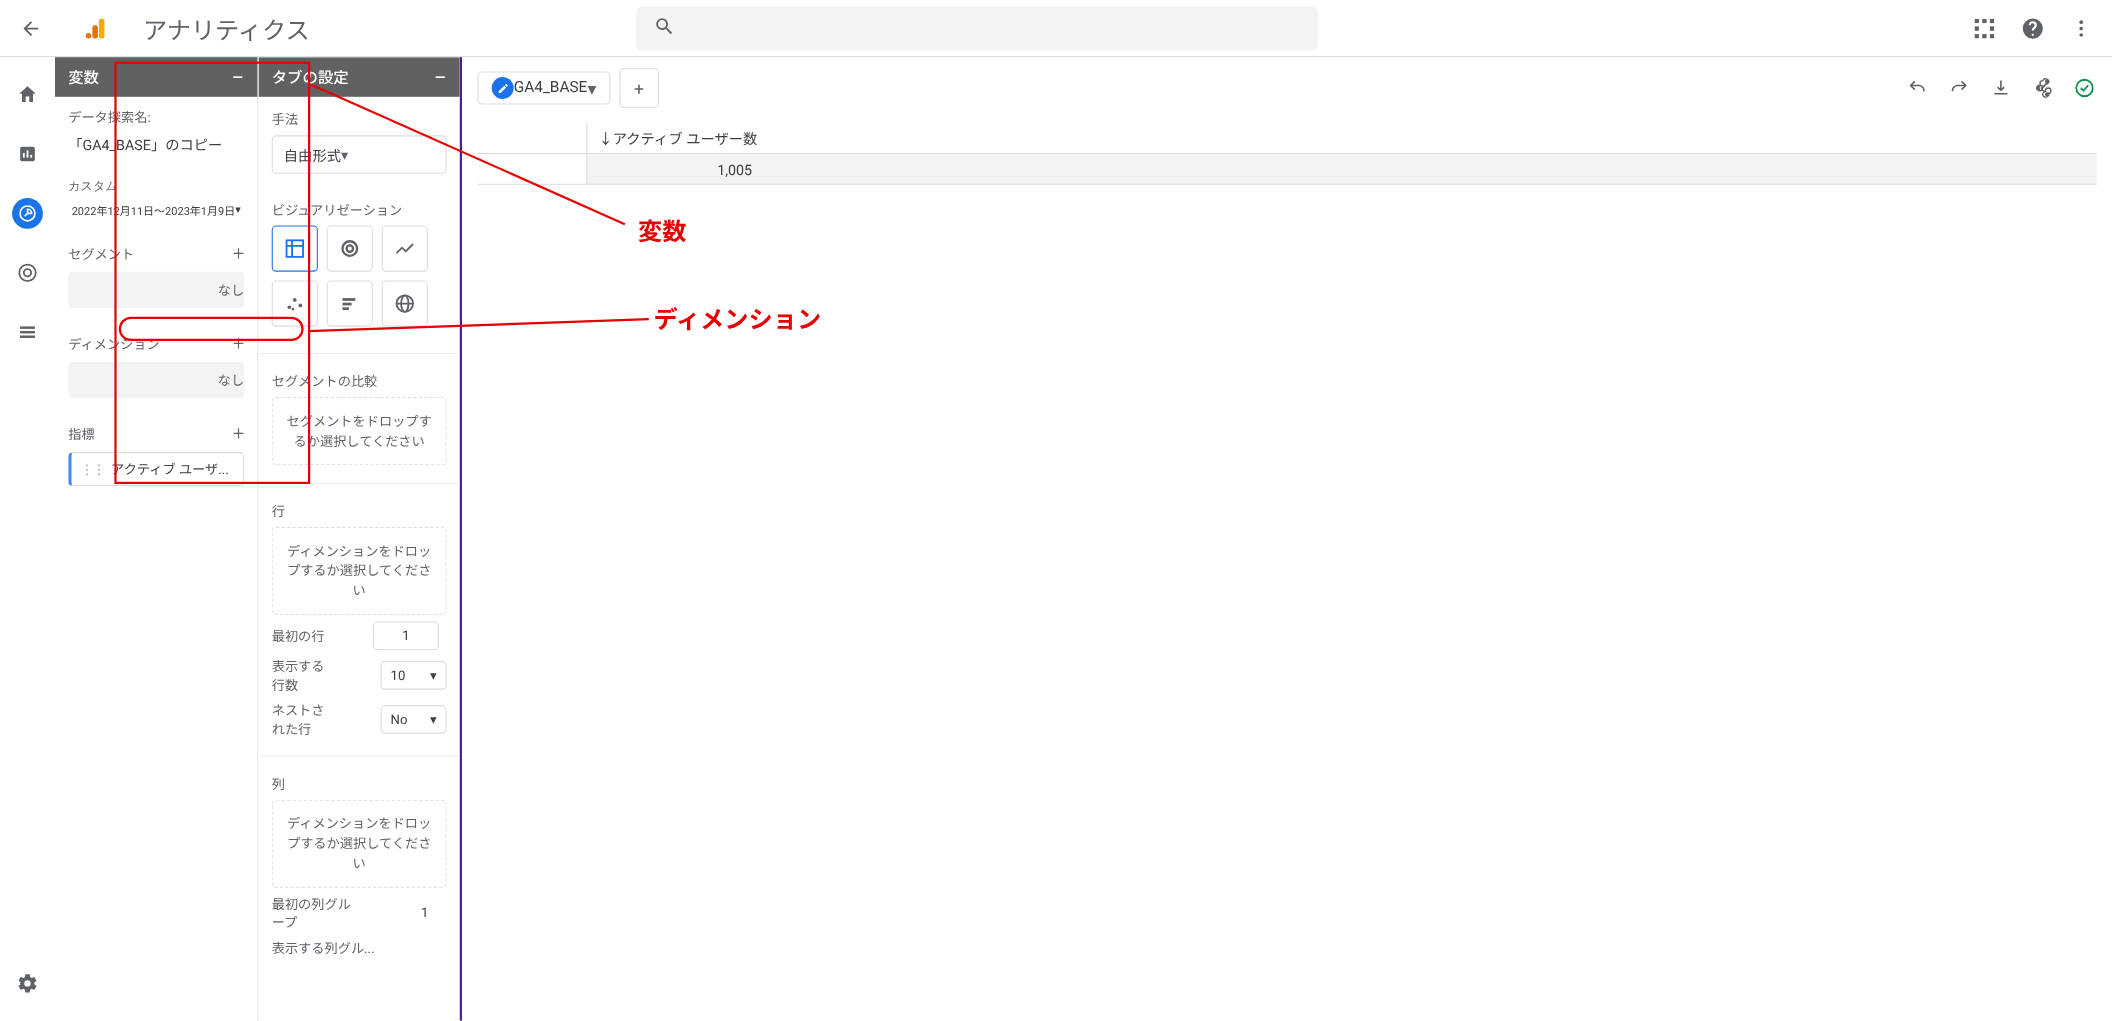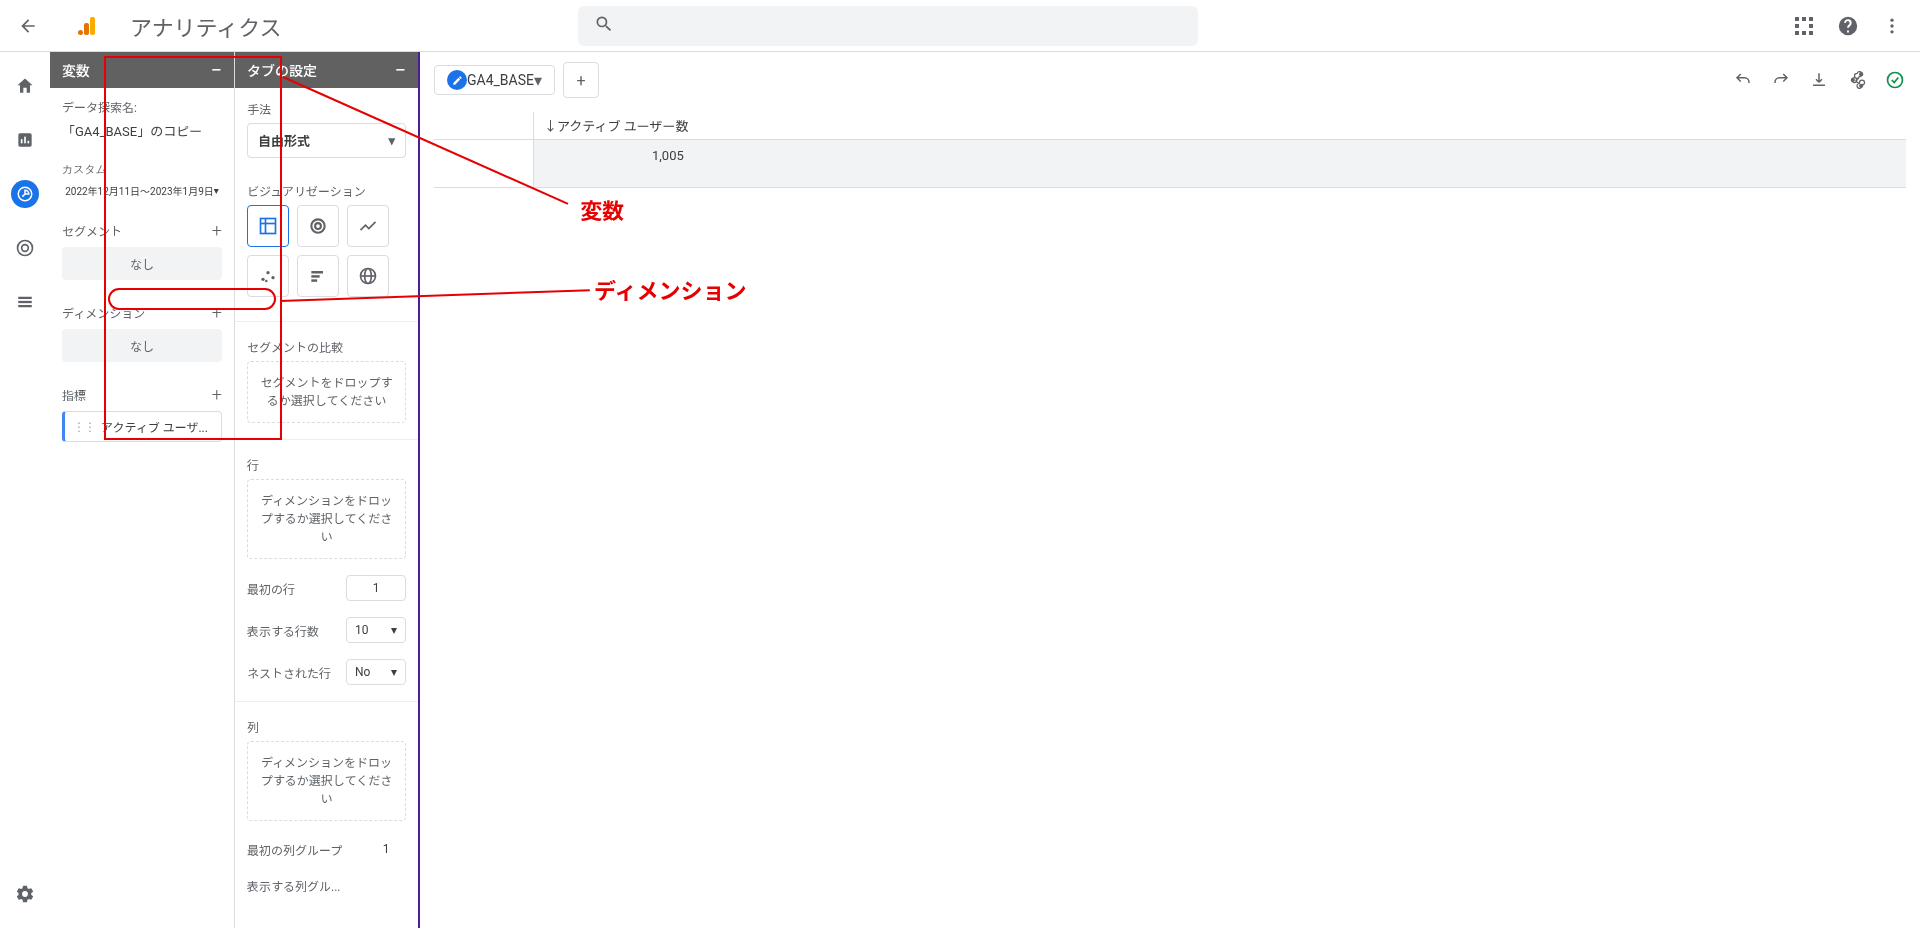--- a/index.html
+++ b/index.html
@@ -27,56 +27,56 @@
 
 
 .panel { width:185px; border-right:1px solid #dadce0; display:flex; flex-direction:column; background:#fff; font-size:13px; }
 .panel-header { background:#616161; color:#fff; height:36px; display:flex; align-items:center; justify-content:space-between; padding:0 12px; font-size:14px; font-weight:500; }
 .panel-header .minus { font-size:20px; font-weight:400; }
 .panel-section { padding:10px 12px 12px; border-bottom:0px solid #eee; }
 .section-label { color:#5f6368; font-size:12px; margin-bottom:6px; display:flex; justify-content:space-between; align-items:center; }
 .section-value { color:#3c4043; font-size:13px; }
 .date-range { font-size:10px; color:#3c4043; display:flex; align-items:center; justify-content:center; }
 .add-plus { color:#5f6368; font-size:18px; font-weight:300; cursor:pointer; }
-.none-box { background:#f1f3f4; text-align:center; color:#5f6368; font-size:12px; border-radius:4px; padding:8px 0; margin-top:6px; }
+.none-box { background:#f1f3f4; text-align:right; color:#5f6368; font-size:12px; border-radius:4px; padding:8px 0; margin-top:6px; }
 .chip { border:1px solid #dadce0; border-left:3px solid #4285f4; border-radius:4px; padding:6px 8px; font-size:12px; color:#3c4043; display:flex; align-items:center; gap:6px; margin-top:6px; }
 .chip .drag { color:#9aa0a6; letter-spacing:-1px; }
 
 
 .panel2 { width:185px; border-right:2px solid #4c1d95; background:#fff; font-size:13px; overflow-y:auto; }
 .tb-section { padding:12px 12px; }
 .tb-label { color:#5f6368; font-size:12px; margin-bottom:6px; }
-.select { border:1px solid #dadce0; border-radius:4px; padding:7px 10px; font-size:13px; color:#3c4043; display:flex; align-items:center; justify-content:space-between; cursor:pointer;font-weight:bold; }
+.select { border:1px solid #dadce0; border-radius:4px; padding:7px 10px; font-size:13px; color:#3c4043; display:flex; align-items:center; justify-content:flex-start; cursor:pointer; }
 .select .arrowd { color:#5f6368; }
 .viz-row { display:flex; gap:8px; margin-bottom:8px; }
 .viz-btn { width:42px; height:42px; border:1px solid #dadce0; border-radius:4px; display:flex; align-items:center; justify-content:center; color:#5f6368; cursor:pointer; }
 .viz-btn.active { border-color:#1a73e8; color:#1a73e8; }
 .dropzone { border:1px dashed #dadce0; border-radius:4px; padding:12px 8px; text-align:center; color:#5f6368; font-size:12px; line-height:1.5; }
-.row-field { display:flex; align-items:center; justify-content:space-between; margin-top:16px; }
+.row-field { display:flex; align-items:center; margin-top:6px;gap:44px; }
 .row-field .rlabel { color:#5f6368; font-size:12px; }
 .row-field .rselect { border:1px solid #dadce0; border-radius:4px; padding:5px 8px; font-size:12px; color:#3c4043; display:flex; align-items:center; gap:8px; cursor:pointer; min-width:60px; justify-content:space-between; }
 .divider { height:0; border-top:1px solid #eee; margin:4px 0; }
 
 
 .canvas { flex:1; display:flex; flex-direction:column; background:#fff; padding:10px 14px 0 14px; }
 .tabbar { display:flex; align-items:center; height:36px; }
 .tab { display:flex; align-items:center; padding:0 12px; height:30px; border:1px solid #dadce0; border-radius:4px; background:#fff; margin-right:8px; cursor:pointer;justify-content:center; }
 .tab .editdot { width:20px; height:20px; border-radius:50%; background:#1a73e8; display:flex; align-items:center; justify-content:center; color:#fff; font-size:12px; }
 .tab-name { font-size:14px; color:#3c4043; }
 .tab .tabarrow { color:#5f6368; }
 .addtab { width:36px; height:36px; border:1px solid #dadce0; border-radius:4px; display:flex; align-items:center; justify-content:center; color:#5f6368; cursor:pointer; }
 .tabbar-right { margin-left:auto; display:flex; gap:16px; color:#5f6368; }
 .tabbar-right .ticon { width:22px; height:22px; display:flex; align-items:center; justify-content:center; cursor:pointer; }
 .tabbar-right .ticon.green { color:#0d904f; }
 
 .table-area { margin-top:14px; }
 .th-row { height:28px; border-bottom:1px solid #dadce0; display:flex; }
 .th-left { width:100px; border-right:1px solid #dadce0; }
 .th-cell { flex:1; font-size:13px; color:#3c4043; padding:4px 10px; }
-.data-row { height:48px; display:flex; background:#f1f3f4; border-bottom:1px solid #dadce0; }
+.data-row { height:28px; display:flex; background:#f1f3f4; border-bottom:1px solid #dadce0; }
 .data-left { width:100px; border-right:1px solid #dadce0; background:#fff; }
 .data-cell { flex:1; text-align:left; padding:8px 10px 0 118px; font-size:13px; color:#3c4043; }
 
 
 .annot-box1 { position:absolute; left:104px; top:56px; width:178px; height:384px; border:2px solid #e60000; pointer-events:none; }
 .annot-ellipse { position:absolute; left:108px; top:288px; width:168px; height:22px; border:2px solid #e60000; border-radius:12px; pointer-events:none; }
 .annot-text1 { position:absolute; left:580px; top:193px; color:#e60000; font-size:22px; font-weight:700; }
 .annot-text2 { position:absolute; left:594px; top:273px; color:#e60000; font-size:22px; font-weight:700; }
 .annot-line { position:absolute; background:#e60000; height:2px; transform-origin:left center; }
 </style>

